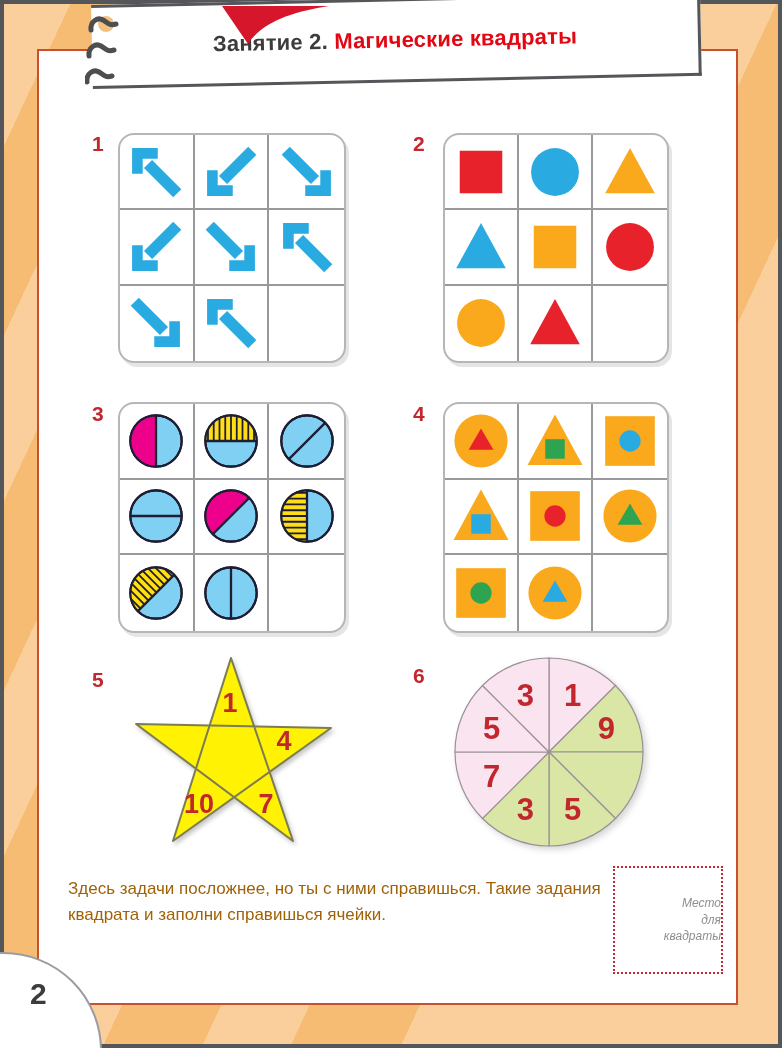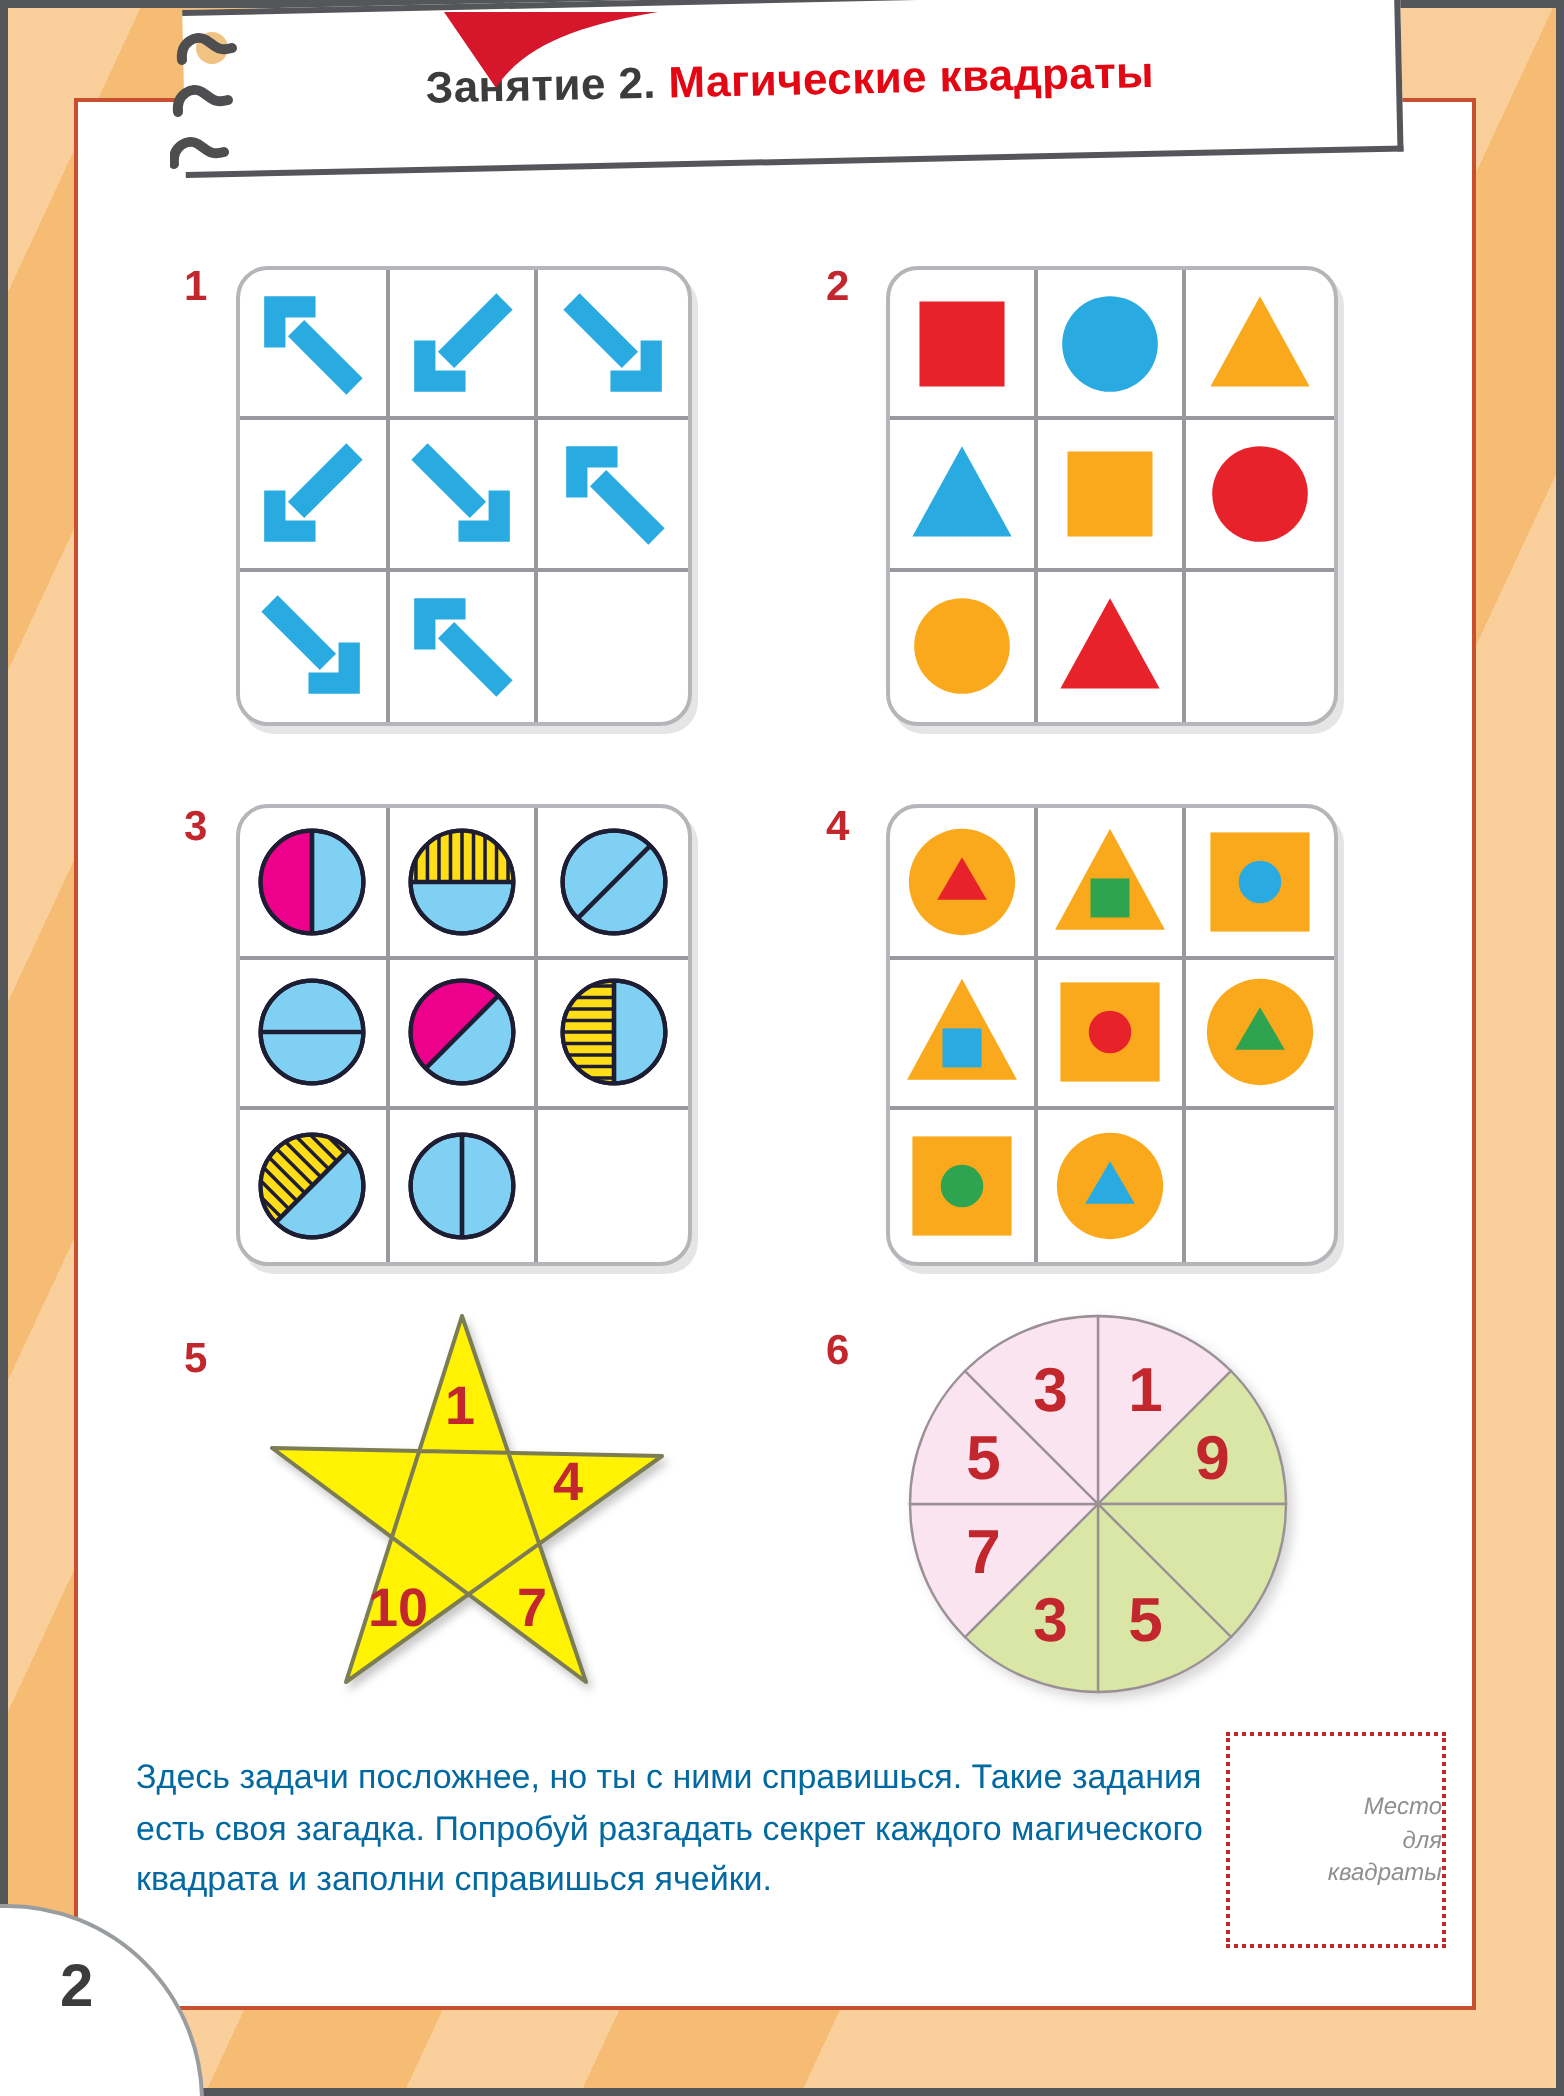--- a/index.html
+++ b/index.html
@@ -32,21 +32,21 @@
         overflow:hidden;z-index:3;}
   .cell{border-right:2px solid #97999c;border-bottom:2px solid #97999c;
         display:flex;align-items:center;justify-content:center;}
   .cell:nth-child(3n){border-right:none;}
   .cell:nth-child(n+7){border-bottom:none;}
   .star-wrap{position:absolute;left:126px;top:650px;z-index:3;
         filter:drop-shadow(2px 3px 2px rgba(0,0,0,.22));}
   .wheel-wrap{position:absolute;left:449px;top:652px;z-index:3;
         filter:drop-shadow(3px 3px 3px rgba(0,0,0,.16));}
   .footer{position:absolute;left:68px;top:876px;width:552px;font-size:17px;line-height:1.5;
-        color:#0369a1;z-index:3;}
+        color:#a16207;z-index:3;}
   .sticker{position:absolute;left:613px;top:866px;width:106px;height:104px;
         border:2px dotted #C1272D;display:flex;flex-direction:column;align-items:flex-end;
         justify-content:center;color:#8f8f8f;font-size:12px;line-height:1.4;z-index:3;font-style:italic;}
   .corner{position:absolute;left:-95px;top:952px;width:193px;height:193px;border-radius:50%;
         background:#fff;border:2px solid #9a9da0;z-index:8;}
   .pagenum{position:absolute;left:30px;top:977px;font-size:30px;font-weight:bold;
         color:#3C3C3B;z-index:9;}
 </style>
 </head>
 <body>
@@ -377,21 +377,20 @@
         <text x="123.7" y="168.3" text-anchor="middle" fill="#C1272D" font-size="31" font-weight="bold" font-family="&quot;Liberation Sans&quot;,sans-serif">5</text>
         <text x="76.3" y="168.3" text-anchor="middle" fill="#C1272D" font-size="31" font-weight="bold" font-family="&quot;Liberation Sans&quot;,sans-serif">3</text>
         <text x="42.7" y="134.7" text-anchor="middle" fill="#C1272D" font-size="31" font-weight="bold" font-family="&quot;Liberation Sans&quot;,sans-serif">7</text>
         <text x="42.7" y="87.3" text-anchor="middle" fill="#C1272D" font-size="31" font-weight="bold" font-family="&quot;Liberation Sans&quot;,sans-serif">5</text>
         <text x="76.3" y="53.7" text-anchor="middle" fill="#C1272D" font-size="31" font-weight="bold" font-family="&quot;Liberation Sans&quot;,sans-serif">3</text>
       </svg>
   </div>
 
   <div class="footer">
     <div>Здесь задачи посложнее, но ты с ними справишься. Такие задания</div>
-    <div>есть своя загадка. Попробуй разгадать секрет каждого магического</div>
     <div>квадрата и заполни справишься ячейки.</div>
   </div>
 
   <div class="sticker">
     <span>Место</span>
     <span>для</span>
     <span>квадраты</span>
   </div>
 
   <div class="corner"></div>

